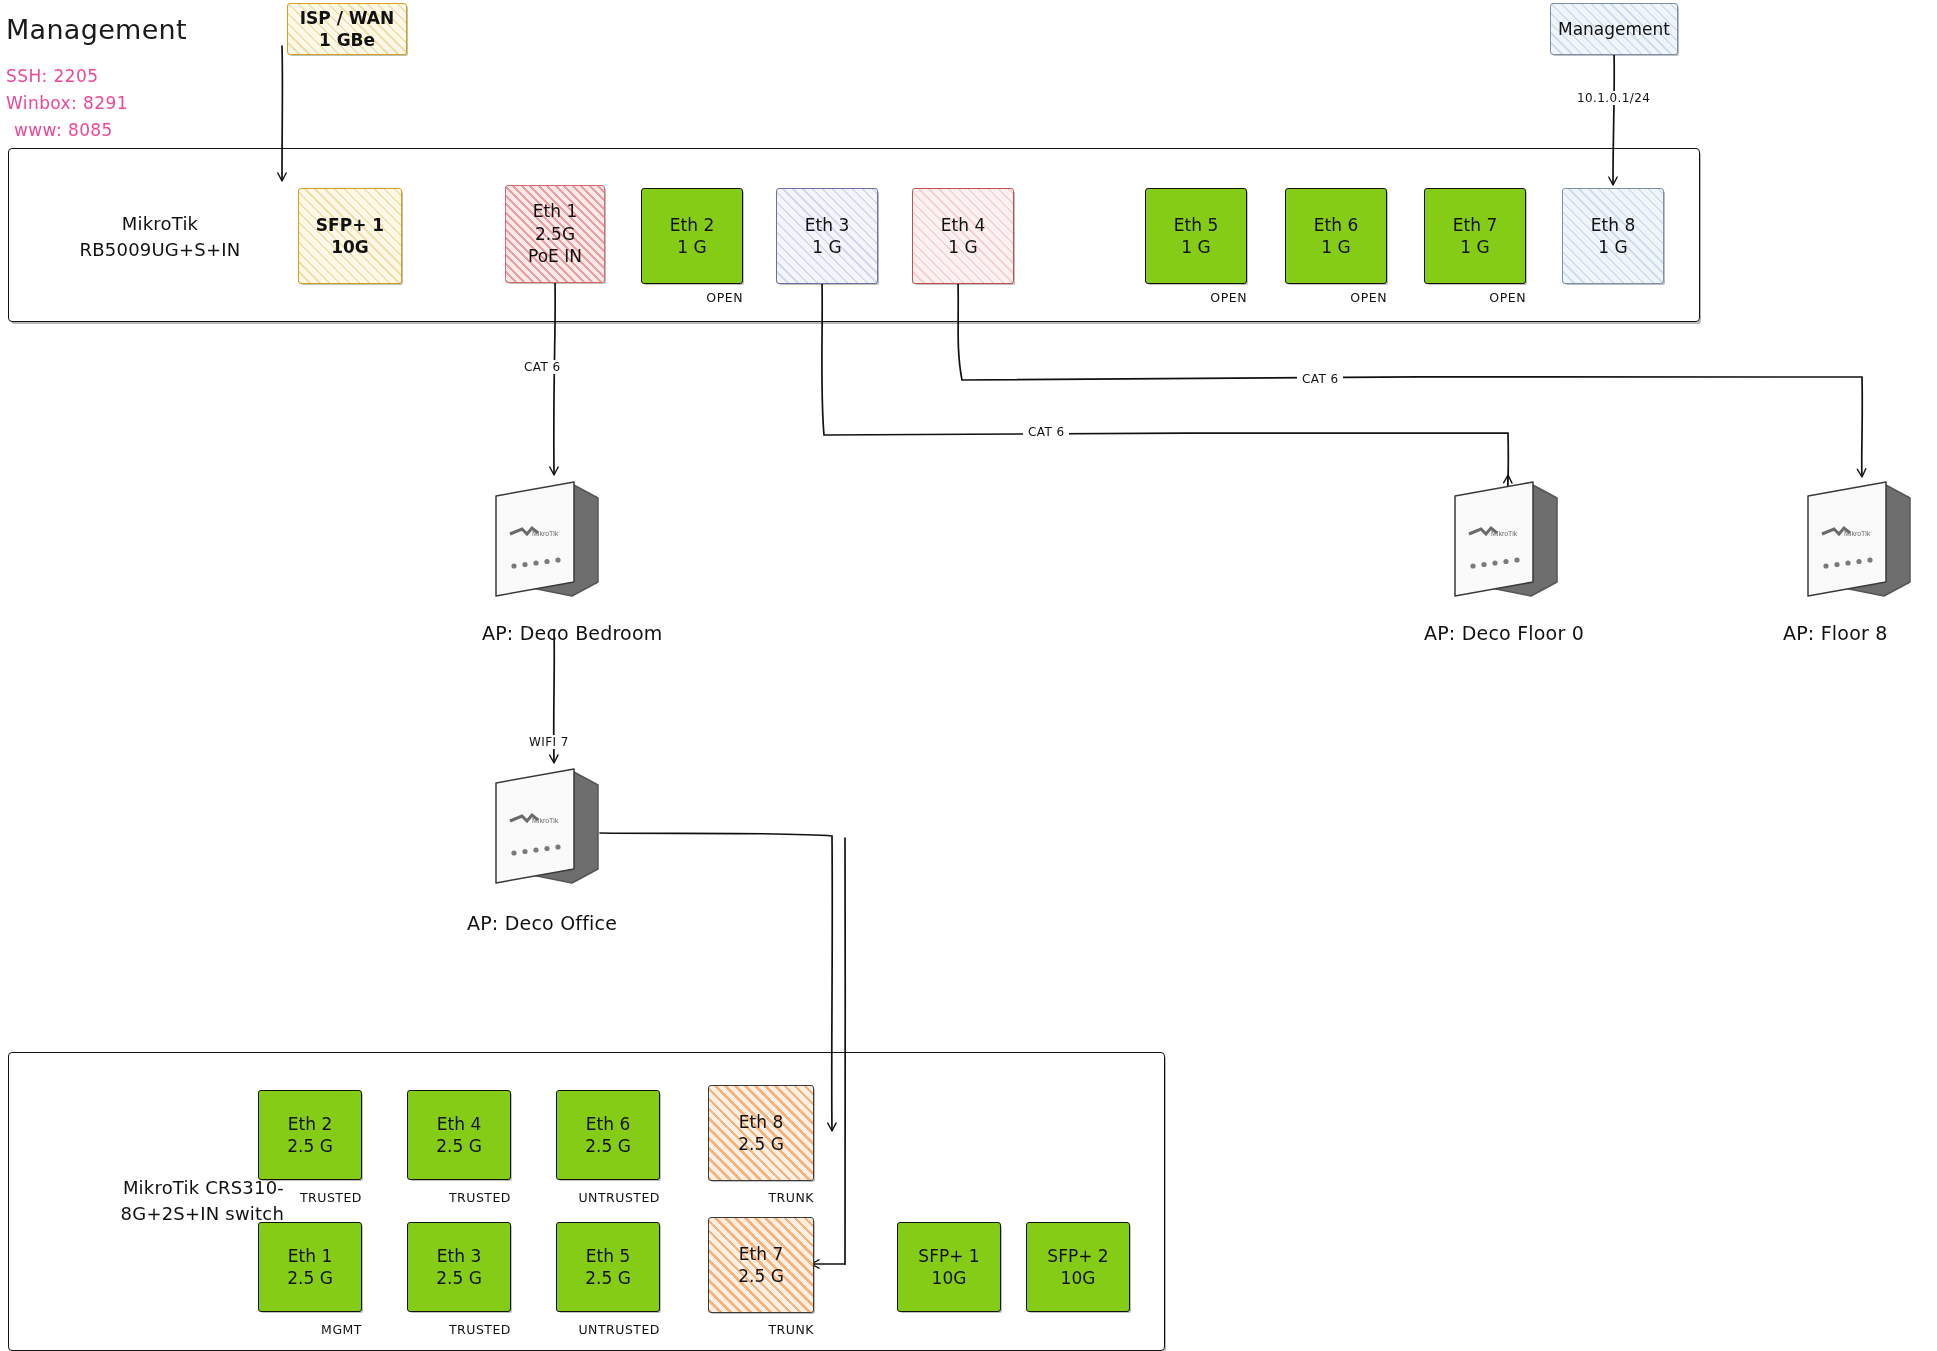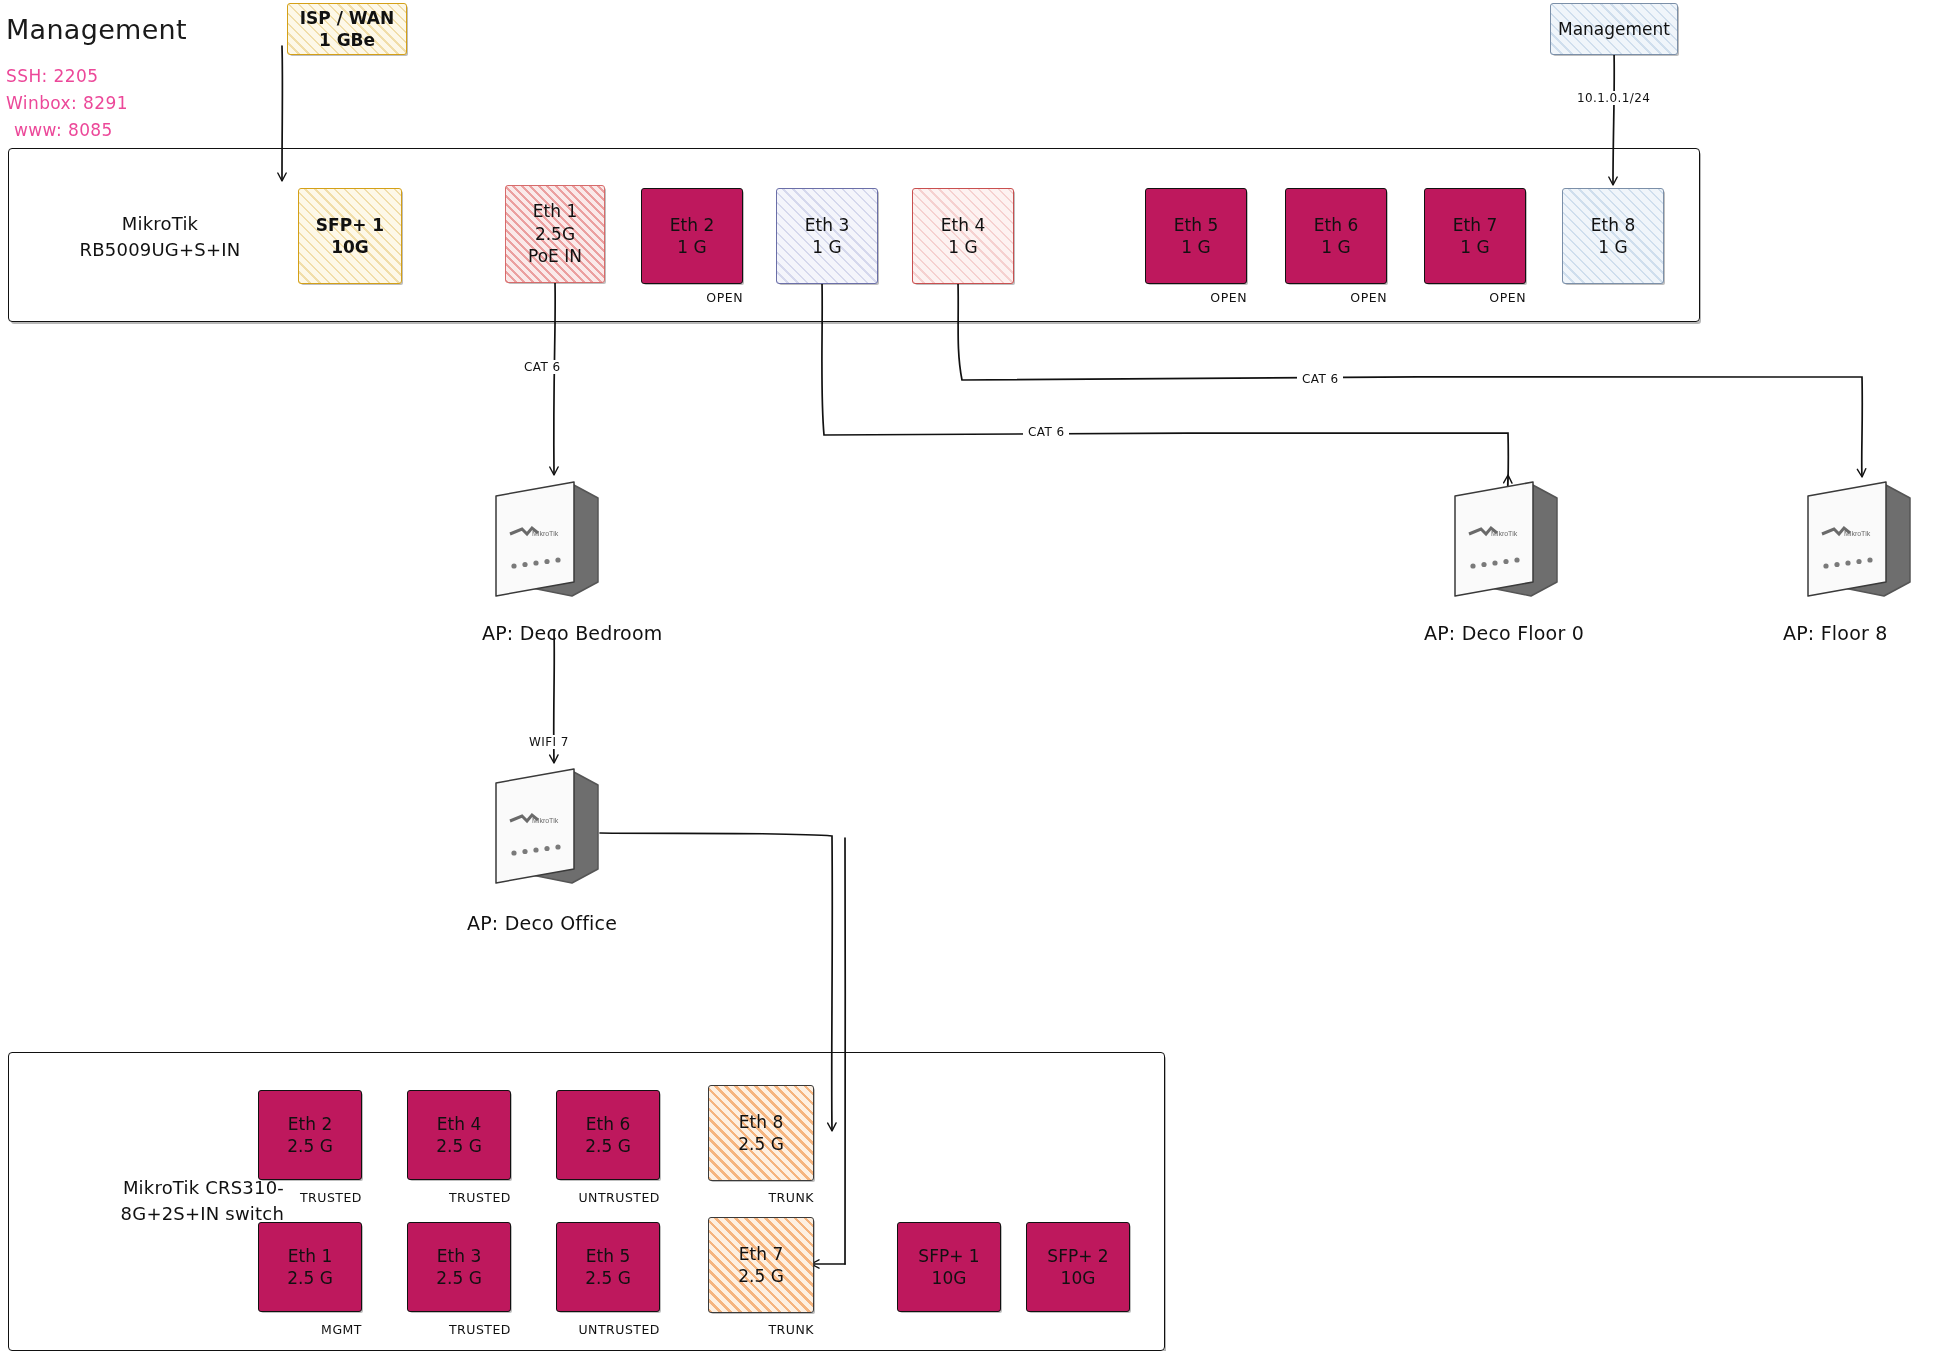--- a/index.html
+++ b/index.html
@@ -19,21 +19,21 @@
   .mgmt-line{font-size:17px;color:#ec4899;letter-spacing:.4px;}
 
   
   .port{
     position:absolute;
     box-sizing:border-box;
     border:1.6px solid #111;
     border-radius:3px;
     display:flex;flex-direction:column;
     align-items:center;justify-content:center;
-    background:#be185d;
+    background:#84cc16;
     line-height:1.32;
     color:#111;
     font-size:17px;
     text-align:center;
     box-shadow:2px 2px 0 -1px rgba(0,0,0,.25);
   }
   .port span{display:block;white-space:nowrap;}
   .sublabel{
     position:absolute;
     font-size:12.5px;color:#111;

